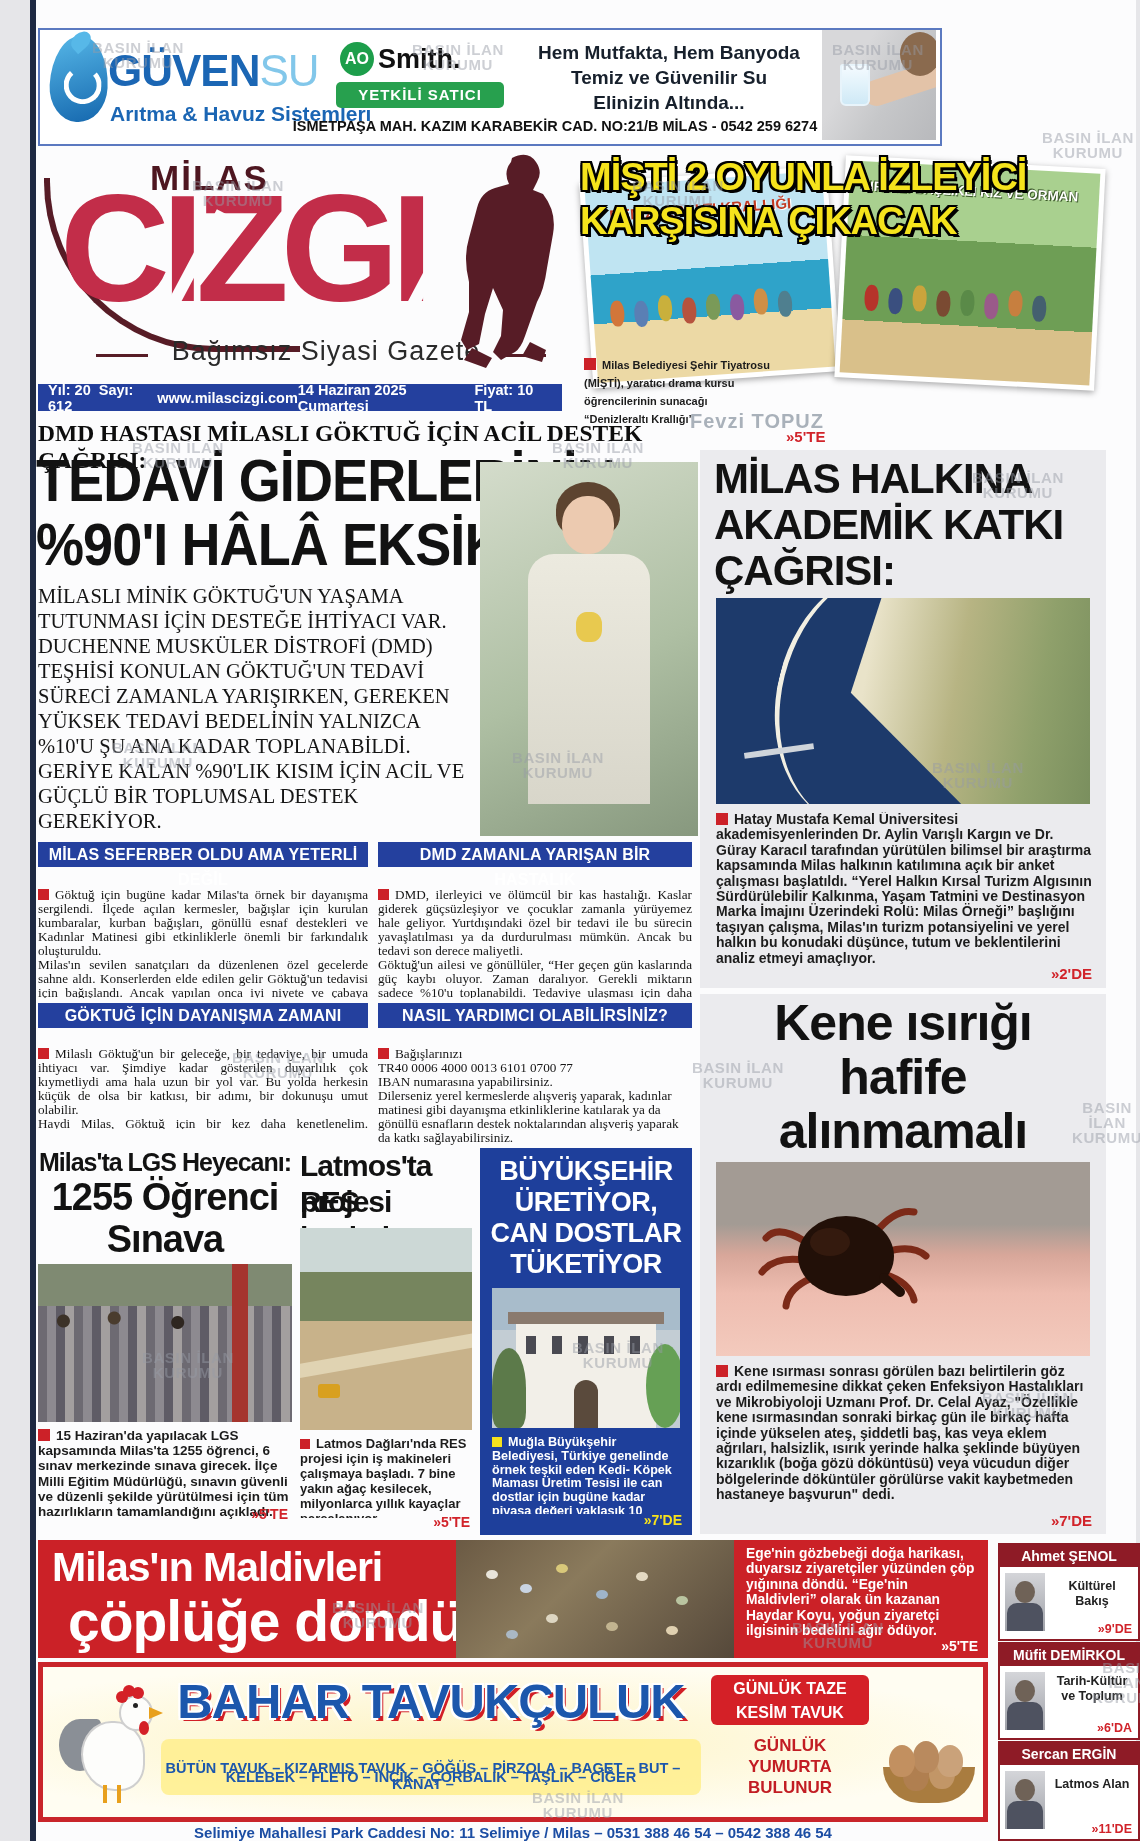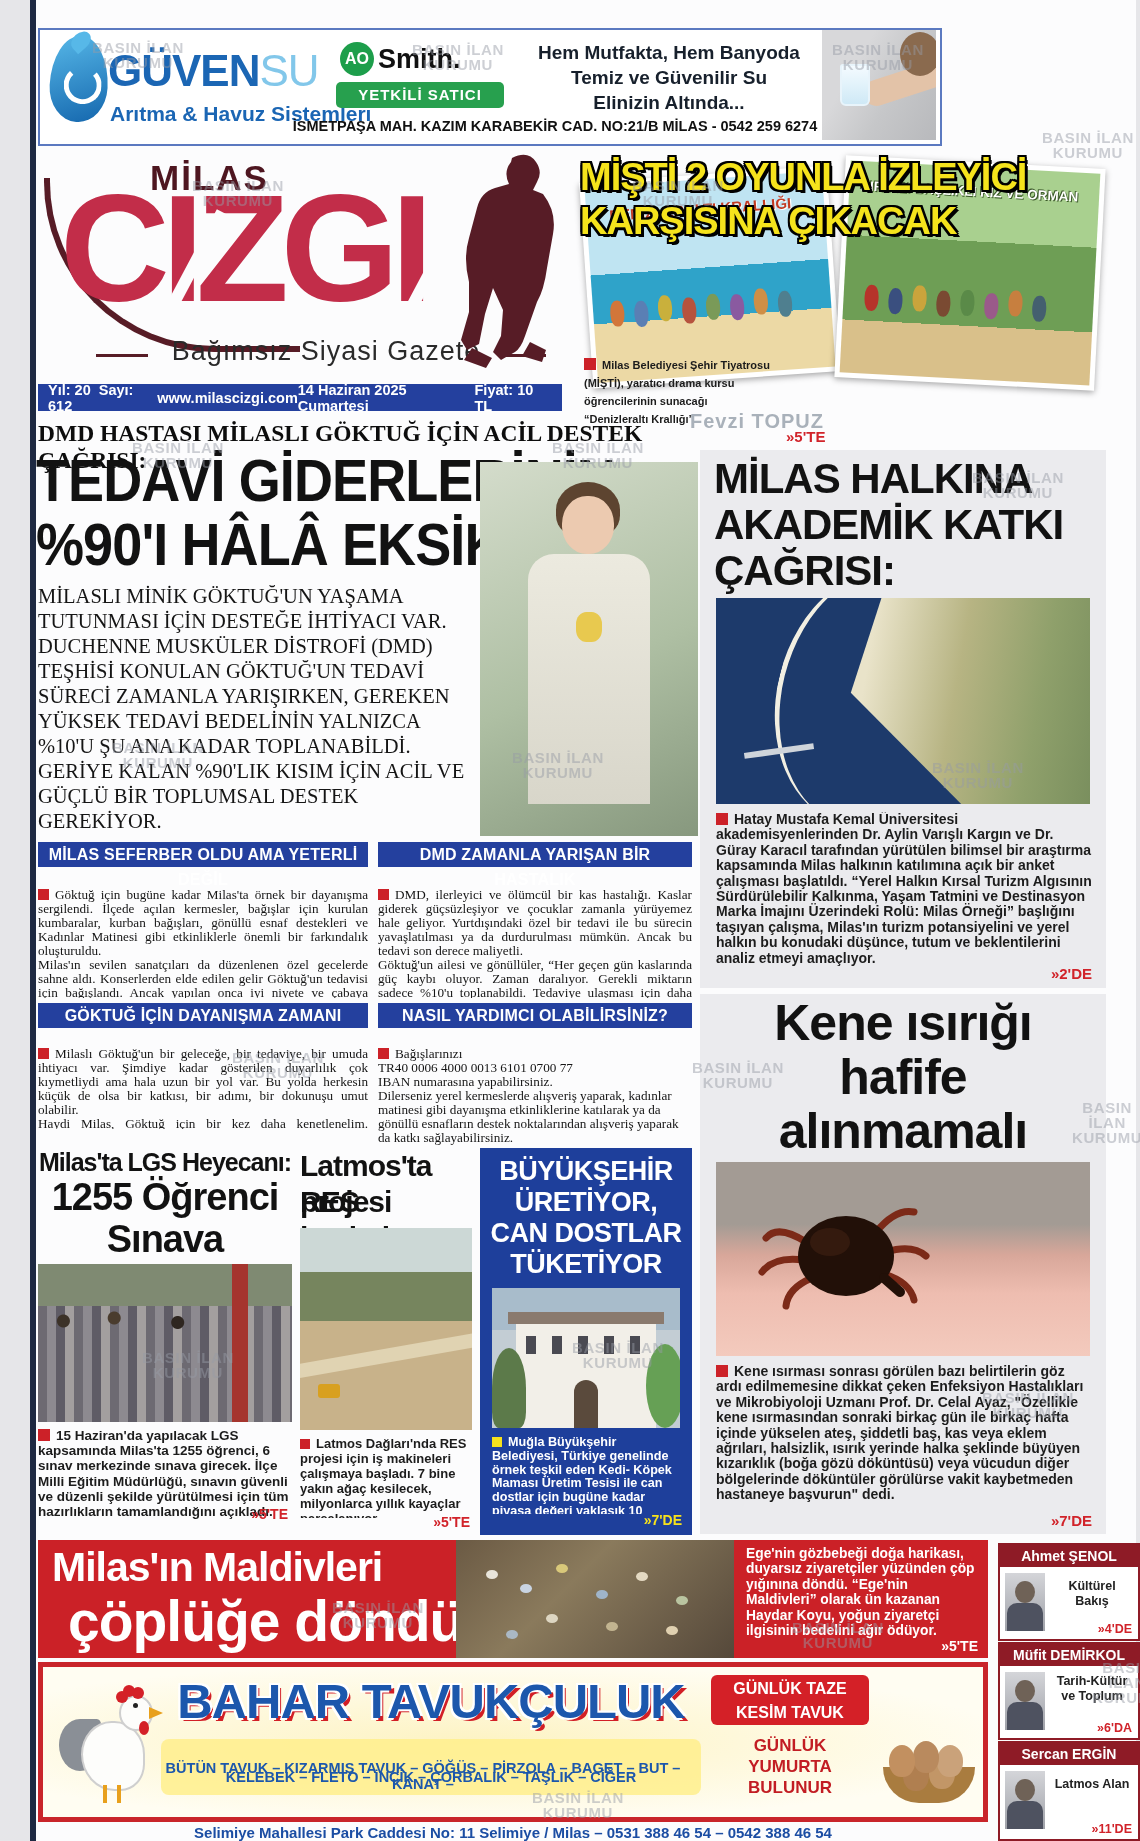--- a/index.html
+++ b/index.html
@@ -286,21 +286,21 @@
   </div>
   <div class="abs" style="left:38px;top:1824px;width:950px;text-align:center;font-weight:800;font-size:15px;color:#1b4da3;">Selimiye Mahallesi Park Caddesi No: 11 Selimiye / Milas – 0531 388 46 54 – 0542 388 46 54</div>
 
   <div class="colbox" style="top:1543px;height:94px;">
     <div class="hd">Ahmet ŞENOL</div>
     <div class="portrait">
         <span class="head"></span>
         <span class="body"></span>
       </div>
     <div class="abs" style="left:50px;top:34px;width:84px;text-align:center;font-weight:800;font-size:12.5px;color:#222;line-height:15px;">Kültürel Bakış</div>
-    <div class="abs pref" style="right:6px;bottom:3px;font-size:12.5px;">»4'DE</div>
+    <div class="abs pref" style="right:6px;bottom:3px;font-size:12.5px;">»9'DE</div>
   </div>
   <div class="colbox" style="top:1642px;height:94px;">
     <div class="hd">Müfit DEMİRKOL</div>
     <div class="portrait">
         <span class="head"></span>
         <span class="body"></span>
       </div>
     <div class="abs" style="left:50px;top:30px;width:84px;text-align:center;font-weight:800;font-size:12.5px;color:#222;line-height:15px;">Tarih-Kültür ve Toplum</div>
     <div class="abs pref" style="right:6px;bottom:3px;font-size:12.5px;">»6'DA</div>
   </div>

